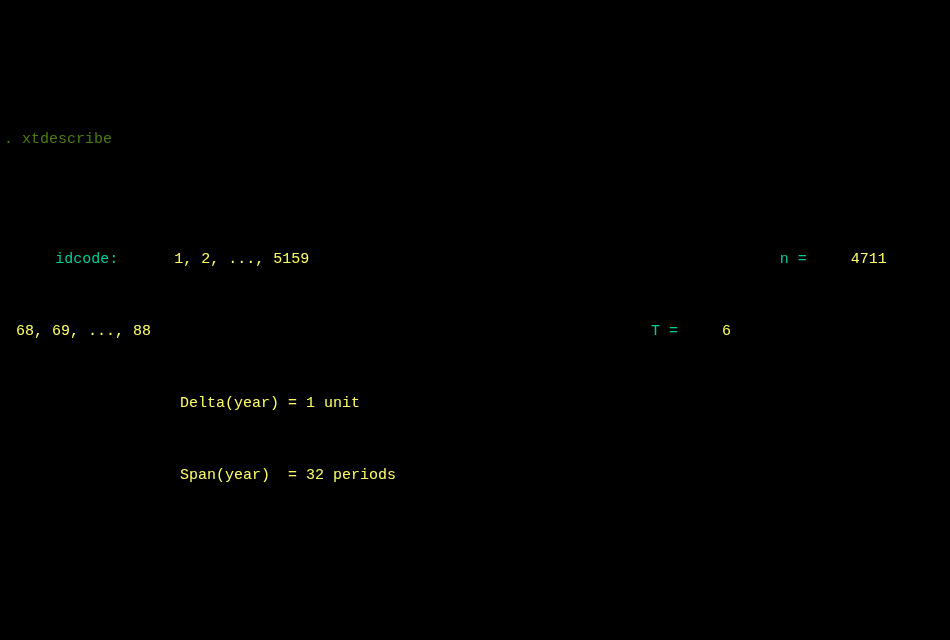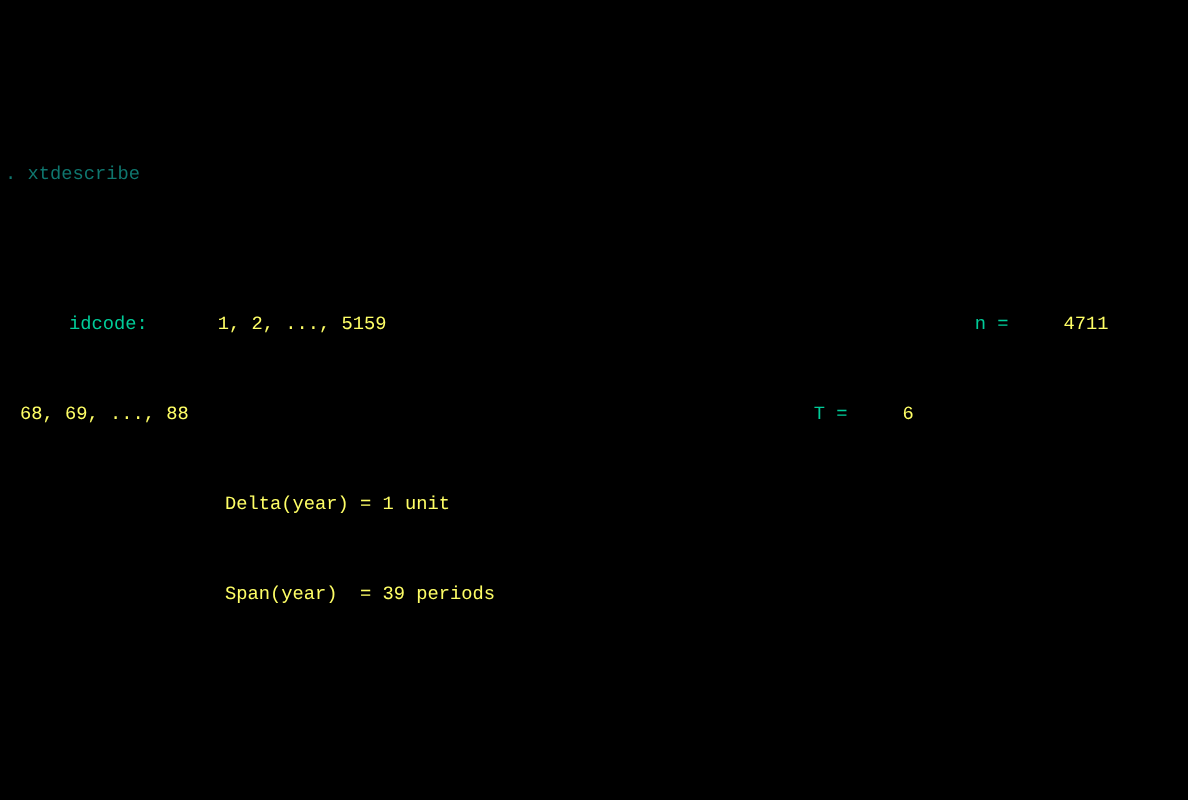--- a/index.html
+++ b/index.html
@@ -13,21 +13,21 @@
       font-family: 'Courier New', Consolas, monospace;
       font-size: 15px;
       line-height: 1.6;
       padding: 8px 4px;
       width: 950px;
       height: 640px;
       white-space: pre;
       overflow: hidden;
     }
     .cmd {
-      color: #0f766e;
+      color: #4d7c0f;
     }
     .label {
       color: #00cc99;
     }
     .value {
       color: #ffff66;
     }
     .top-row {
       display: flex;
       gap: 44px;
@@ -52,21 +52,21 @@
 
 <div class="top-row">
 <span class="value top-mid">68, 69, ..., 88</span><span class="label top-n">T =</span><span class="value top-val">6</span>
 </div>
 
 <div class="top-row">
 <span class="top-left"></span><span class="value top-mid">Delta(year) = 1 unit</span>
 </div>
 
 <div class="top-row">
-<span class="top-left"></span><span class="value top-mid">Span(year)  = 39 periods</span>
+<span class="top-left"></span><span class="value top-mid">Span(year)  = 32 periods</span>
 </div>
 
 <div class="top-row">
 <span class="top-left"></span>
 </div>
 
 <div>&nbsp;</div>
 
 
 

